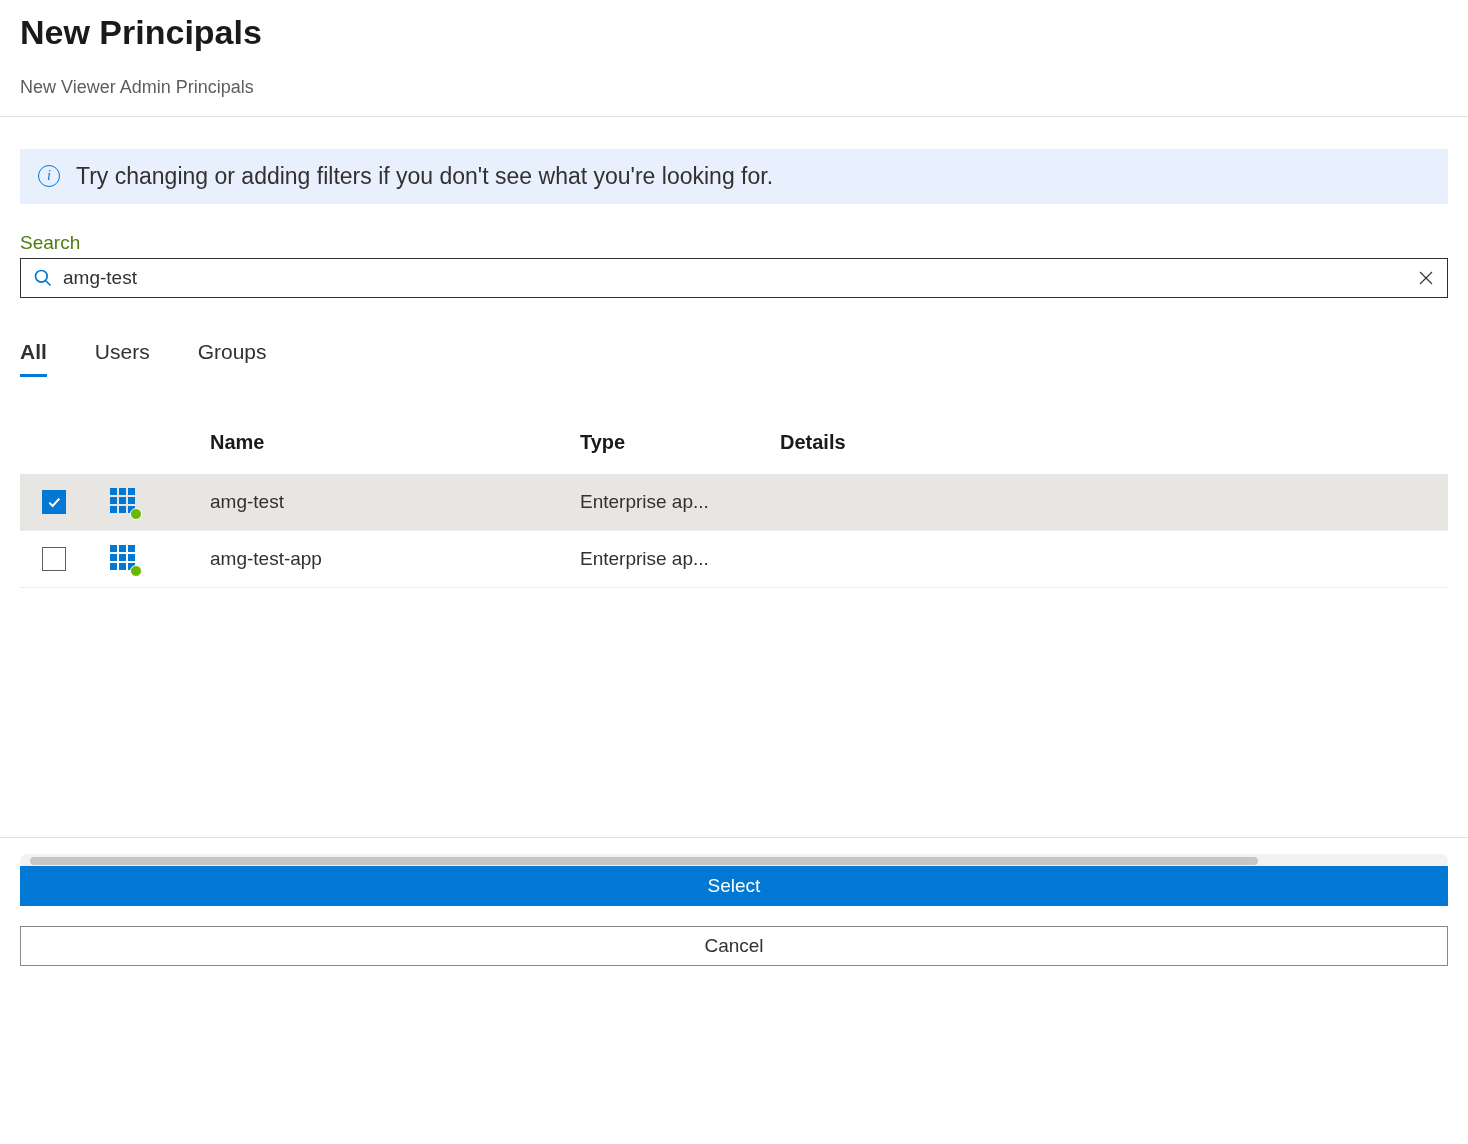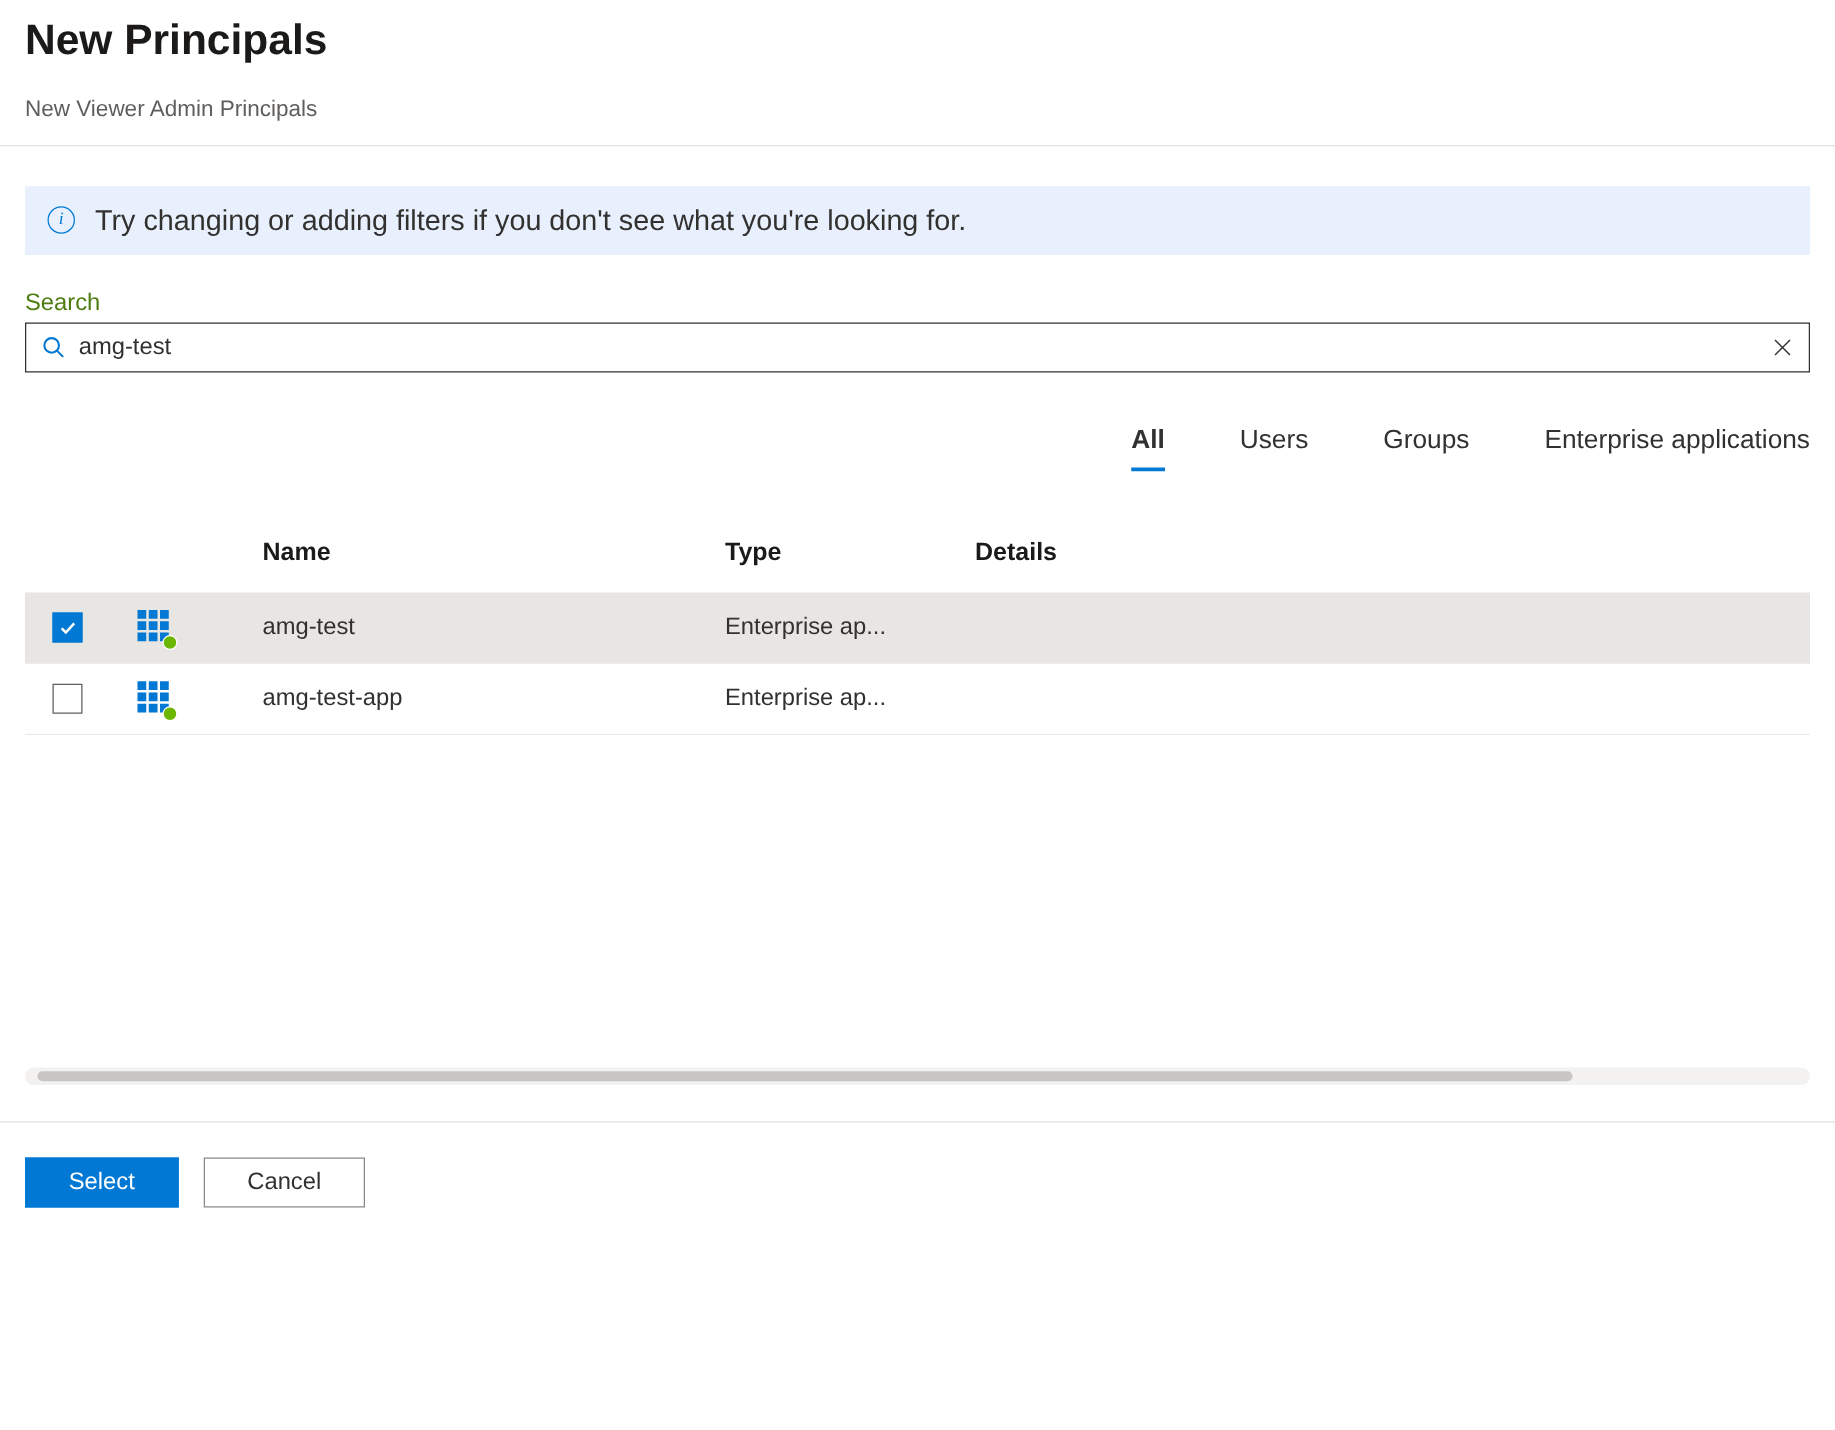--- a/index.html
+++ b/index.html
@@ -86,23 +86,22 @@
     }
     .clear-icon {
       width: 18px;
       height: 18px;
       color: #323130;
       cursor: pointer;
       flex-shrink: 0;
     }
     .tabs {
       display: flex;
-      gap: 60px;
+      gap: 48px;
       margin-bottom: 44px;
-      justify-content: flex-end;
     }
     .tab {
       font-size: 21px;
       color: #323130;
       padding-bottom: 10px;
       cursor: pointer;
       border-bottom: 3px solid transparent;
     }
     .tab.active {
       font-weight: 600;
@@ -196,20 +195,21 @@
     }
     .footer {
       position: absolute;
       left: 0;
       right: 0;
       bottom: 150px;
       border-top: 1px solid #e1dfdd;
       padding: 28px 20px;
       display: flex;
       gap: 20px;
+      flex-direction: column;
     }
     .btn {
       font-size: 19px;
       padding: 8px 34px;
       cursor: pointer;
       border: 1px solid #8a8886;
       background: #fff;
       color: #323130;
     }
     .btn.primary {
@@ -242,21 +242,20 @@
     <svg class="clear-icon" viewBox="0 0 24 24" fill="none" stroke="currentColor" stroke-width="1.5">
       <line x1="4" y1="4" x2="20" y2="20"></line>
       <line x1="20" y1="4" x2="4" y2="20"></line>
     </svg>
   </div>
 
   <div class="tabs">
     <div class="tab active">All</div>
     <div class="tab">Users</div>
     <div class="tab">Groups</div>
-    <div class="tab">Enterprise applications</div>
   </div>
 
   <div class="table">
     <div class="table-header">
       <div class="col-check"></div>
       <div class="col-icon"></div>
       <div class="col-name th">Name</div>
       <div class="col-type th">Type</div>
       <div class="col-details th">Details</div>
     </div>

